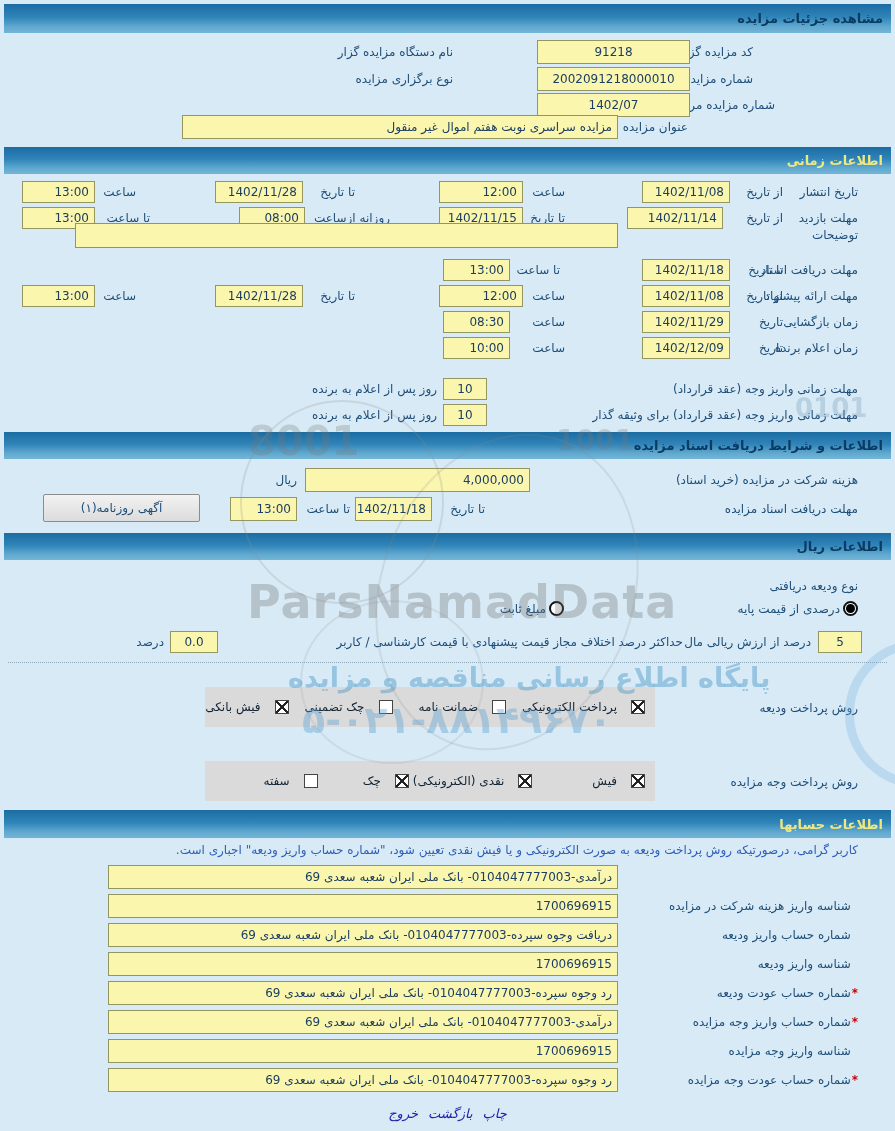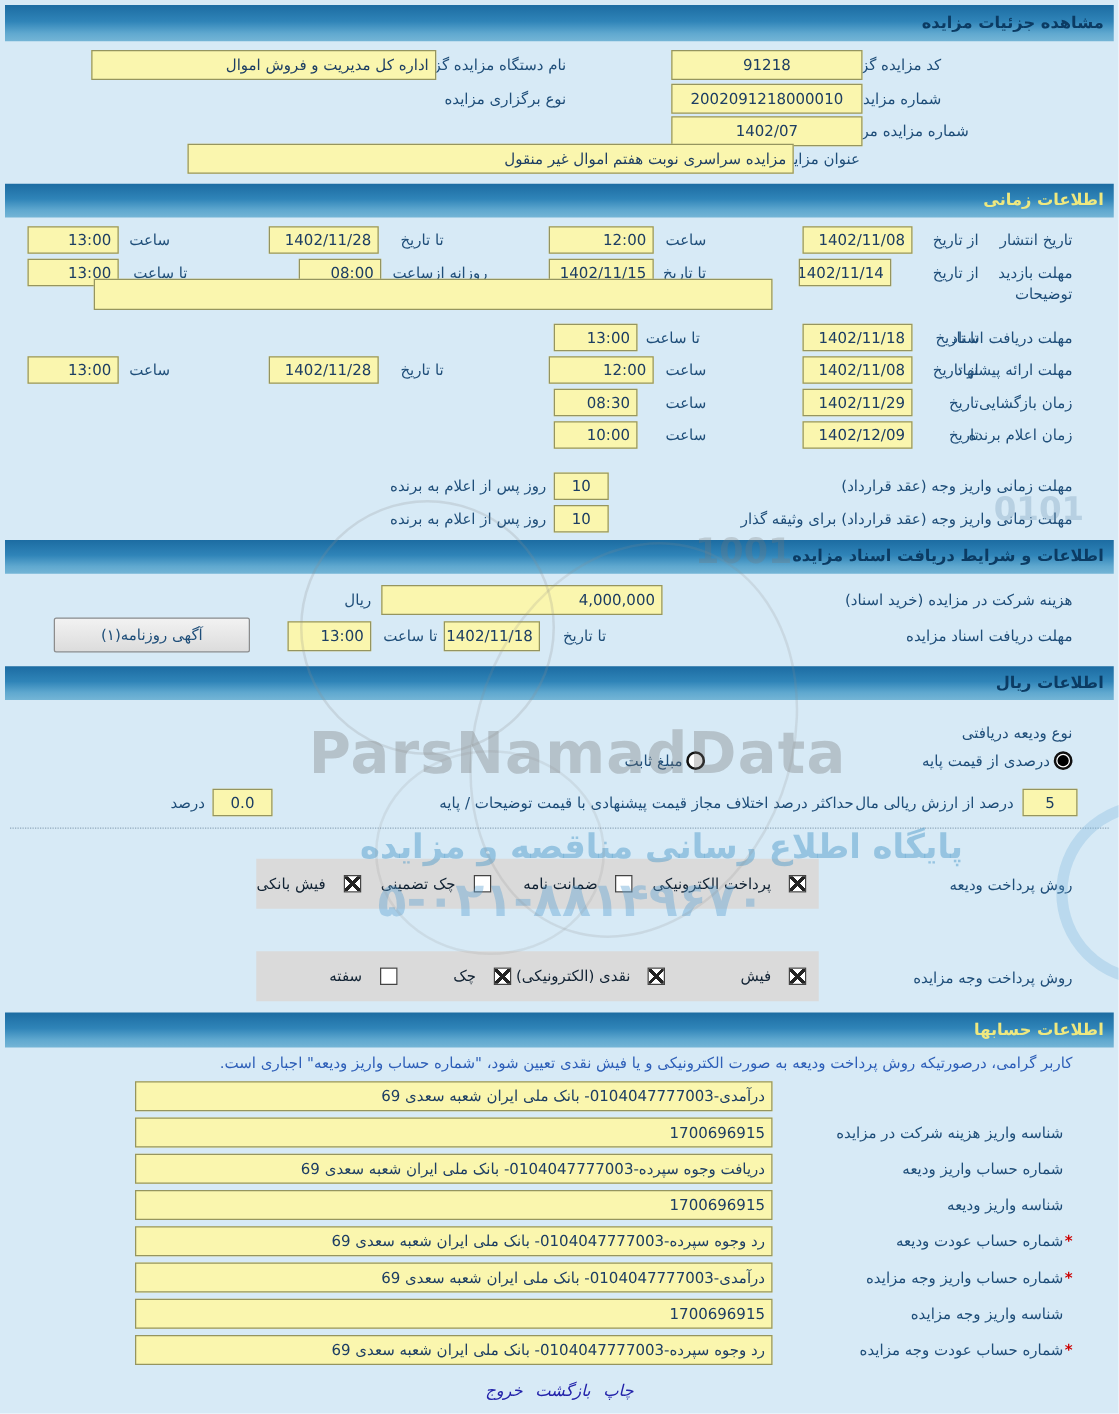--- a/index.html
+++ b/index.html
@@ -54,34 +54,33 @@
 <div class="page">
 
   <div class="bar" style="top:4px;height:29px;">
     <span class="bar-title t-dark">مشاهده جزئیات مزایده</span>
   </div>
 
   <div class="trow" style="top:40px;height:24px;">
     <span class="lbl abs" style="right:142px;line-height:24px;">کد مزایده گزار</span>
     <div class="ybox abs center" style="right:205px;width:153px;height:24px;line-height:22px;">91218</div>
     <span class="lbl abs" style="right:442px;line-height:24px;">نام دستگاه مزایده گزار</span>
-    <div class="ybox abs" style="right:546px;width:276px;height:24px;line-height:22px;">اداره کل مدیریت و فروش اموال</div>
   </div>
   <div class="trow" style="top:67px;height:24px;">
     <span class="lbl abs" style="right:142px;line-height:24px;">شماره مزایده</span>
     <div class="ybox abs center" style="right:205px;width:153px;height:24px;line-height:22px;">2002091218000010</div>
     <span class="lbl abs" style="right:442px;line-height:24px;">نوع برگزاری مزایده</span>
   </div>
   <div class="trow" style="top:93px;height:24px;">
     <span class="lbl abs" style="right:120px;line-height:24px;">شماره مزایده مرجع</span>
     <div class="ybox abs center" style="right:205px;width:153px;height:24px;line-height:22px;">1402/07</div>
   </div>
   <div class="trow" style="top:115px;height:24px;">
     <span class="lbl abs" style="right:207px;line-height:24px;">عنوان مزایده</span>
-    <div class="ybox abs" style="right:260px;width:485px;height:24px;line-height:22px;padding-left:40px;">مزایده سراسری نوبت هفتم اموال غیر منقول</div>
+    <div class="ybox abs" style="right:277px;width:436px;height:24px;line-height:22px;padding-left:40px;">مزایده سراسری نوبت هفتم اموال غیر منقول</div>
   </div>
 
   <div class="bar" style="top:147px;">
     <span class="bar-title t-yellow">اطلاعات زمانی</span>
   </div>
 
   <div class="trow" style="top:181px;">
     <span class="lbl abs" style="right:37px;">تاریخ انتشار</span>
     <span class="lbl abs" style="right:112px;">از تاریخ</span>
     <div class="ybox abs" style="right:165px;width:88px;">1402/11/08</div>
@@ -89,21 +88,21 @@
     <div class="ybox abs" style="right:372px;width:84px;">12:00</div>
     <span class="lbl abs" style="right:540px;">تا تاریخ</span>
     <div class="ybox abs" style="right:592px;width:88px;">1402/11/28</div>
     <span class="lbl abs" style="right:759px;">ساعت</span>
     <div class="ybox abs" style="right:800px;width:73px;">13:00</div>
   </div>
 
   <div class="trow" style="top:207px;">
     <span class="lbl abs" style="right:37px;">مهلت بازدید</span>
     <span class="lbl abs" style="right:112px;">از تاریخ</span>
-    <div class="ybox abs" style="right:182px;width:74px;">1402/11/14</div>
+    <div class="ybox abs" style="right:172px;width:96px;">1402/11/14</div>
     <span class="lbl abs" style="right:330px;">تا تاریخ</span>
     <div class="ybox abs" style="right:372px;width:84px;">1402/11/15</div>
     <span class="lbl abs" style="right:505px;">روزانه ازساعت</span>
     <div class="ybox abs" style="right:590px;width:66px;">08:00</div>
     <span class="lbl abs" style="right:745px;">تا ساعت</span>
     <div class="ybox abs" style="right:800px;width:73px;">13:00</div>
   </div>
 
   <div class="trow" style="top:223px;height:14px;text-align:center;">
     <span class="lbl abs" style="right:37px;line-height:25px;">توضیحات</span>
@@ -184,21 +183,21 @@
     <span>درصدی از قیمت پایه</span>
   </span>
   <span class="radio-wrap abs" style="top:601px;right:331px;" data-checked="false">
     <span class="radio"></span>
     <span>مبلغ ثابت</span>
   </span>
 
   <div class="trow" style="top:631px;">
     <div class="ybox abs center" style="right:33px;width:44px;">5</div>
     <span class="lbl abs" style="right:84px;">درصد از ارزش ریالی مال</span>
-    <span class="lbl abs" style="right:212px;">حداکثر درصد اختلاف مجاز قیمت پیشنهادی با قیمت توضیحات / پایه</span>
+    <span class="lbl abs" style="right:212px;">حداکثر درصد اختلاف مجاز قیمت پیشنهادی با قیمت کارشناسی / کاربر</span>
     <div class="ybox abs center" style="right:677px;width:48px;">0.0</div>
     <span class="lbl abs" style="right:731px;">درصد</span>
   </div>
 
   <div class="dotted" style="top:662px;"></div>
 
   <span class="lbl abs" style="top:697px;right:37px;">روش پرداخت ودیعه</span>
   <div class="panel" style="top:687px;right:240px;width:450px;height:40px;gap:16px;">
     <span class="opt" data-checked="true">
       <span class="chk"></span>
@@ -274,20 +273,21 @@
     <span class="acc-label"><span class="req">*</span><span>شماره حساب عودت وجه مزایده</span></span>
     <div class="ybox abs" style="right:277px;width:510px;height:24px;line-height:22px;">رد وجوه سپرده-0104047777003- بانک ملی ایران شعبه سعدی 69</div>
   </div>
 
   <div class="footer-links" style="top:1106px;">
     <span class="flink">چاپ</span>
     <span class="flink">بازگشت</span>
     <span class="flink">خروج</span>
   </div>
 
+  <div class="wm wm-digits" style="top:418px;left:248px;font-size:40px;">8001</div>
   <div class="wm wm-digits" style="top:424px;left:556px;font-size:28px;">1001</div>
   <div class="wm wm-digits" style="top:393px;left:795px;font-size:26px;color:rgba(110,150,180,0.3);">0101</div>
   <div class="wm wm-brand" style="top:575px;left:247px;">ParsNamadData</div>
   <div class="wm wm-fa" style="top:662px;left:288px;">پایگاه اطلاع رسانی مناقصه و مزایده</div>
   <div class="wm wm-phone" style="top:698px;left:302px;">۵-۰۲۱-۸۸۱۴۹۶۷۰</div>
   <div class="wm-circle" style="top:400px;left:240px;width:200px;height:200px;border:2px solid rgba(140,140,140,0.22);"></div>
   <div class="wm-circle" style="top:430px;left:380px;width:250px;height:320px;border:2px solid rgba(140,140,140,0.18);transform:rotate(20deg);"></div>
   <div class="wm-circle" style="top:600px;left:300px;width:180px;height:160px;border:2px solid rgba(140,140,140,0.16);"></div>
   <div class="wm-circle" style="top:640px;left:845px;width:130px;height:130px;border:9px solid rgba(120,180,220,0.30);"></div>
 

